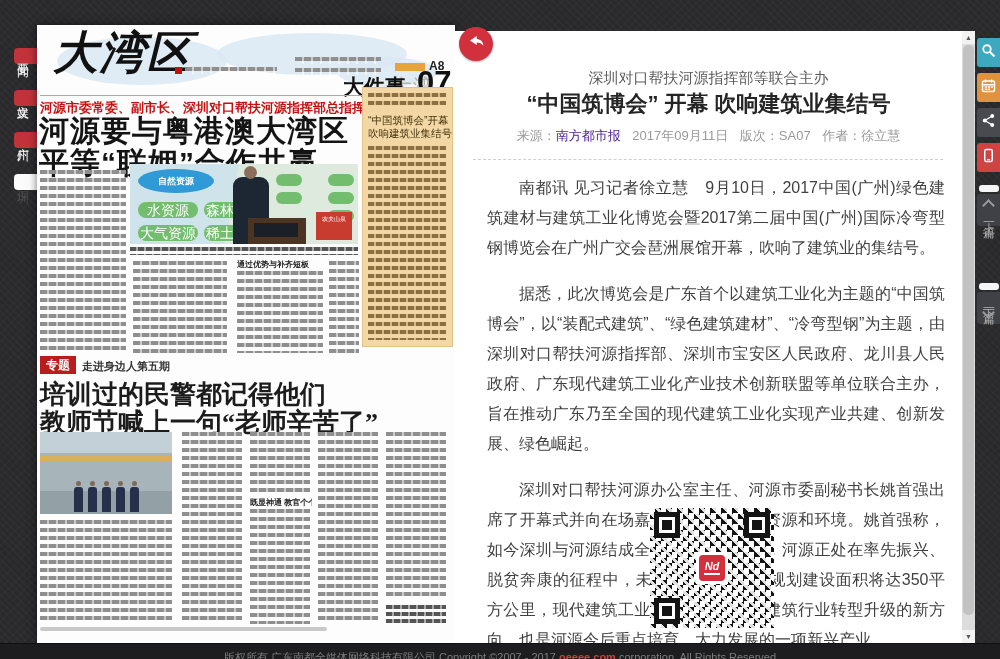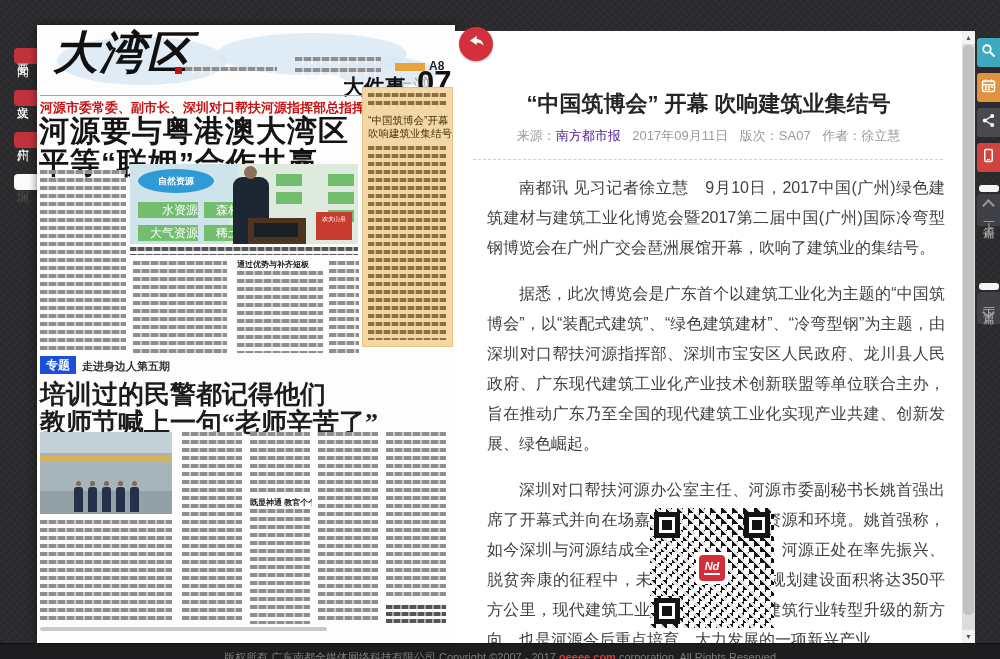--- a/index.html
+++ b/index.html
@@ -28,31 +28,31 @@
       repeating-linear-gradient(180deg,#555 0 4px, transparent 4px 7px);}
   .micro.brown{background:
       repeating-linear-gradient(90deg, transparent 0 6px, rgba(243,216,166,.7) 6px 8px),
       repeating-linear-gradient(180deg,#8d6f42 0 4px, transparent 4px 8px);}
   #np-kicker{left:3px;top:74px;font-size:13px;font-weight:bold;color:#c61010;white-space:nowrap;}
   .np-headline{left:2px;font-size:30px;font-weight:900;color:#141414;letter-spacing:1px;white-space:nowrap;}
   #hl-col{left:326px;top:63px;width:89px;height:258px;background:#f3d8a6;outline:1px solid #e4c386;}
   .hl-title{font-size:10.5px;font-weight:normal;color:#45300a;line-height:13px;white-space:nowrap;}
   #np-photo{left:93px;top:139px;width:228px;height:80px;overflow:hidden;
     background:linear-gradient(100deg,#cfe3ea 0 45%,#dfeadf 45% 100%);}
-  .gbox{background:#72bd6e;color:#fff;font-size:12px;line-height:16px;text-align:right;border-radius:0;}
+  .gbox{background:#72bd6e;color:#fff;font-size:14px;line-height:16px;text-align:center;border-radius:8px;}
   .gbox.small{width:26px;height:12px;line-height:12px;}
   #oval{left:8px;top:5px;width:76px;height:24px;background:#2f9ad6;border-radius:50%;
     color:#fff;font-size:9px;font-weight:bold;line-height:24px;text-align:center;}
   #speaker{left:103px;top:13px;width:36px;height:67px;background:#1d2633;border-radius:9px 9px 0 0;}
   #speaker::before{content:"";position:absolute;top:-11px;left:11px;width:13px;height:13px;border-radius:50%;background:#8a6f5b;}
   #podium{left:118px;top:54px;width:58px;height:26px;background:#4c3423;}
   #podium-sign{left:6px;top:5px;width:44px;height:14px;background:#1b2026;}
   #nfsq{left:186px;top:48px;width:36px;height:25px;background:#c83c30;color:#fff;font-size:6px;
     text-align:center;line-height:8px;padding-top:3px;}
-  #sp-badge{left:3px;top:331px;width:36px;height:18px;background:#1d4ed8;color:#fff;
+  #sp-badge{left:3px;top:331px;width:36px;height:18px;background:#b91c1c;color:#fff;
     font-size:12px;font-weight:bold;text-align:center;line-height:18px;}
   #sp-series{left:45px;top:334px;font-size:11px;color:#333;font-weight:bold;}
   .sp-headline{left:3px;font-family:"Liberation Serif","DejaVu Serif",serif;font-weight:900;
     font-size:26px;color:#1c1c1c;white-space:nowrap;letter-spacing:0px;}
   #police{left:3px;top:407px;width:132px;height:82px;overflow:hidden;
     background:linear-gradient(180deg,#c3d0d8 0 26%,#a7b4ba 26% 72%,#93a0a6 72%);}
   #police .strip{position:absolute;left:0;top:24px;width:132px;height:6px;background:#d8b05a;}
   .cop{position:relative;width:9px;height:25px;background:#26304a;border-radius:3px 3px 0 0;display:inline-block;}
   .cop::before{content:"";position:absolute;top:-6px;left:2px;width:5px;height:5px;border-radius:50%;background:#7d6a58;}
   #cops{position:absolute;left:0;bottom:2px;width:132px;display:flex;gap:5px;justify-content:center;}
@@ -199,20 +199,21 @@
   </div>
 
   <div id="panel" class="abs">
     <div id="backbtn" class="abs">
       <span>
         <svg width="18" height="18" viewBox="0 0 24 24">
             <path fill="#fff" d="M13 4 L13 8 C18.5 8.5 21.5 12 22 17 C19.5 13.5 16.5 12.5 13 12.5 L13 16 L4 10 Z"></path>
           </svg>
       </span>
     </div>
+    <div id="art-kicker" class="abs">深圳对口帮扶河源指挥部等联合主办</div>
     <div id="art-title" class="abs">“中国筑博会” 开幕 吹响建筑业集结号</div>
     <div id="art-meta" class="abs">
       <span style="margin-right:0">来源：</span><span class="src" style="margin-left:0">南方都市报</span>
       <span>2017年09月11日</span>
       <span style="margin-right:0">版次：</span><span style="margin-left:0">SA07</span>
       <span style="margin-right:0">作者：</span><span style="margin-left:0">徐立慧</span>
     </div>
     <div id="dash" class="abs"></div>
     <div id="art-body" class="abs">
       <p>南都讯 见习记者徐立慧　9月10日，2017中国(广州)绿色建筑建材与建筑工业化博览会暨2017第二届中国(广州)国际冷弯型钢博览会在广州广交会琶洲展馆开幕，吹响了建筑业的集结号。</p>

